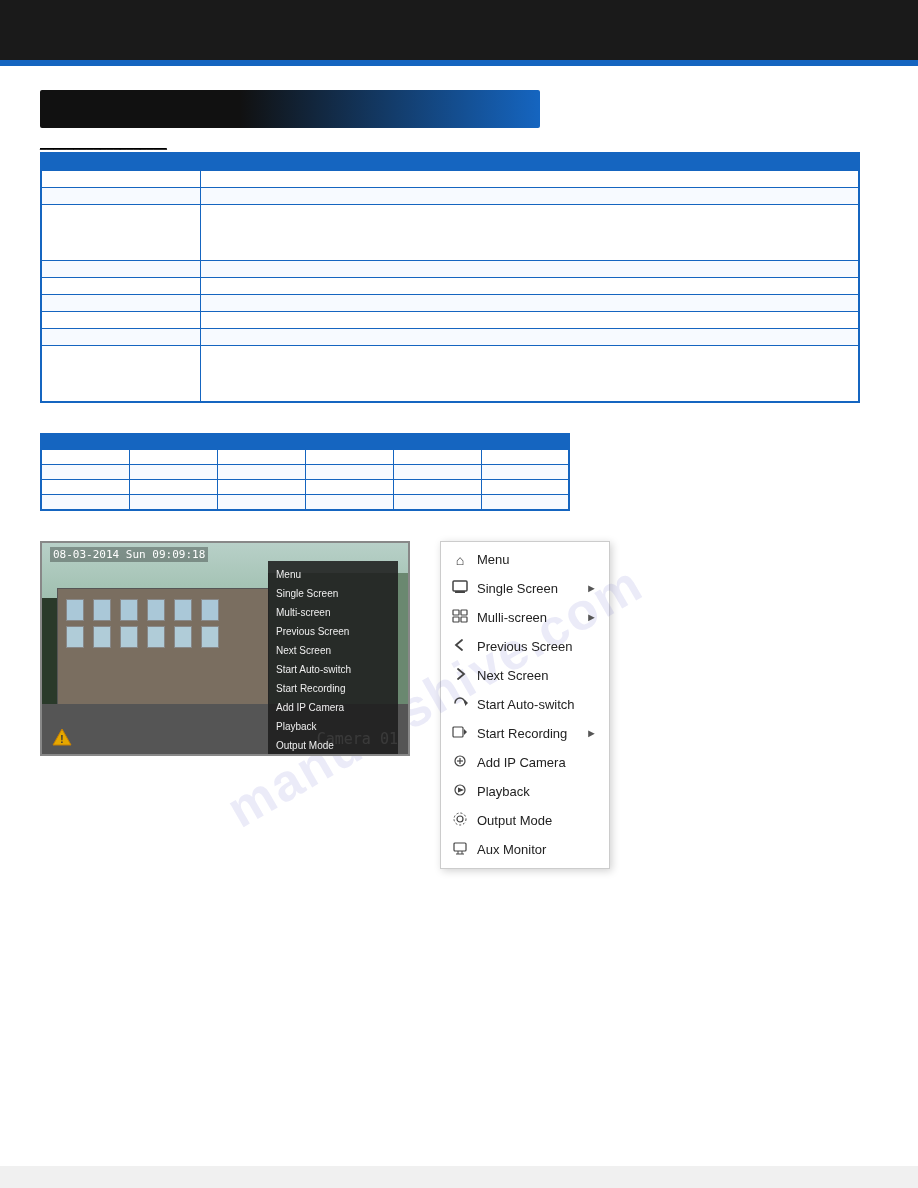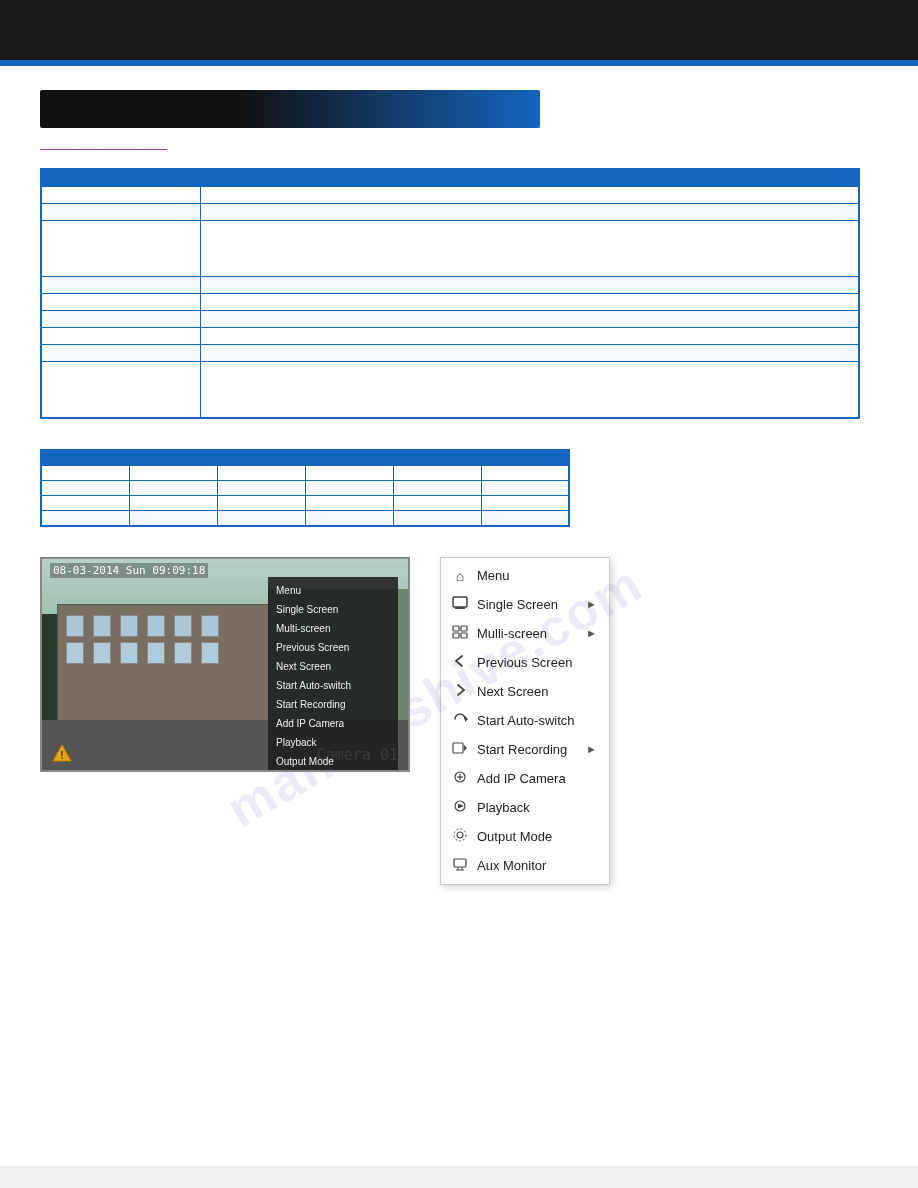--- a/index.html
+++ b/index.html
@@ -46,23 +46,24 @@
       align-items: center;
       padding-left: 14px;
     }
     .section-heading-bar span {
       color: #fff;
       font-size: 14px;
       font-weight: bold;
     }
 
     .section-link {
-      color: #701a75;
+      color: #000000;
       font-size: 12px;
-      margin-bottom: 18px;
+      text-decoration: underline;
+      margin-bottom: 2px;
       display: block;
     }
 
     
     .main-table {
       width: 820px;
       border-collapse: collapse;
       margin-bottom: 30px;
       border: 2px solid #1565c0;
     }

